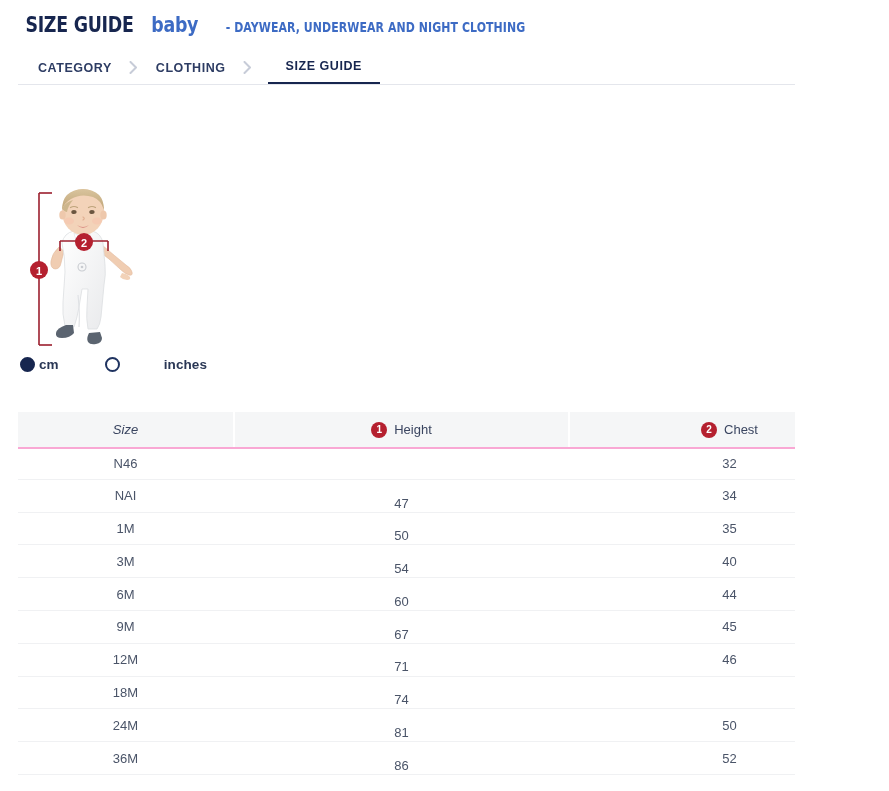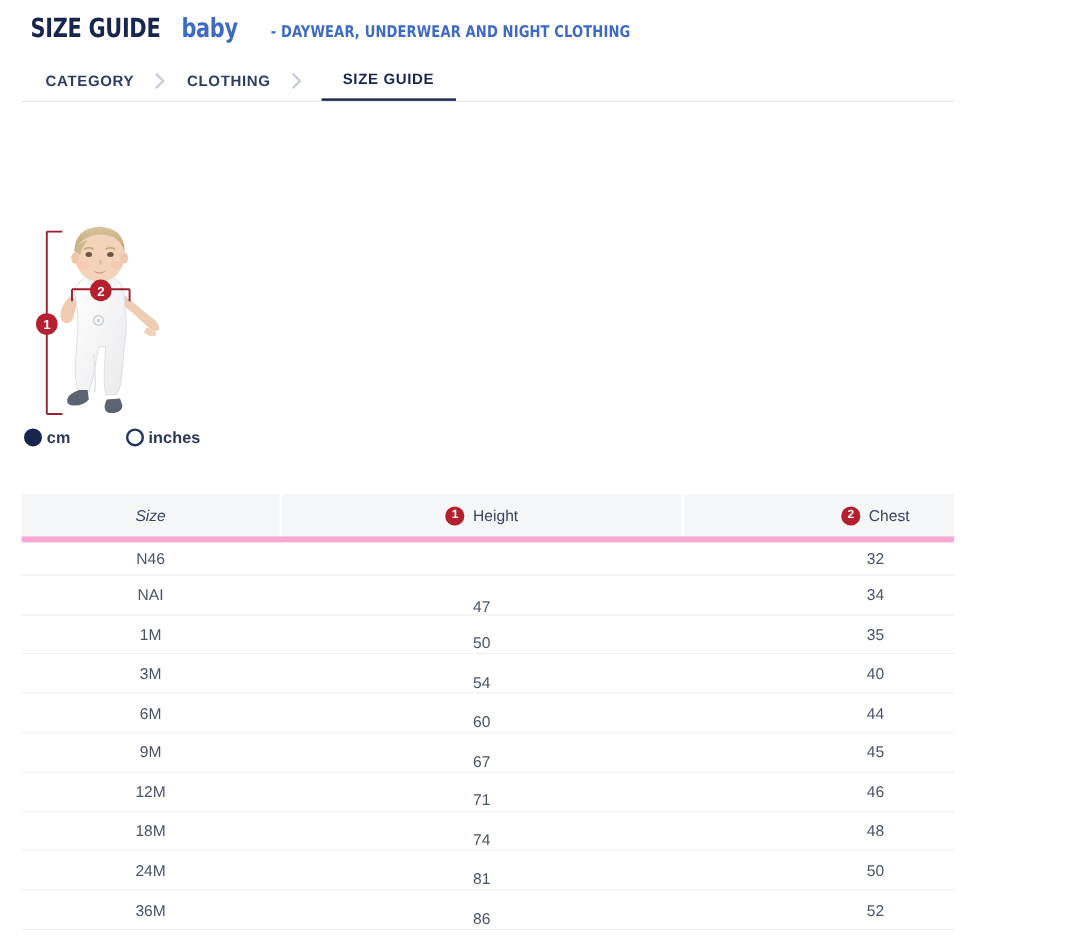--- a/index.html
+++ b/index.html
@@ -60,21 +60,21 @@
     width: 180px; height: 170px;
   }
   .figure svg { display: block; }
 
   
   .units {
     position: absolute; left: 20px; top: 357px;
     display: flex; align-items: center;
   }
   .unit-opt { display: flex; align-items: center; cursor: pointer; }
-  .unit-opt + .unit-opt { margin-left: 46px; }
+  .unit-opt + .unit-opt { margin-left: 46px; gap: 40px; }
   .radio {
     width: 15px; height: 15px; border-radius: 50%;
     border: 2px solid #1f3360; background: #ffffff;
   }
   .radio.checked { background: #17264f; border-color: #17264f; }
   .unit-label {
     margin-left: 4px; font-size: 13.5px; font-weight: bold;
     color: #2a3755; letter-spacing: 0.1px;
   }
 
@@ -90,21 +90,21 @@
   .th-chest  { width: 319px; }
   .badge {
     display: inline-flex; align-items: center; justify-content: center;
     width: 16px; height: 16px; border-radius: 50%;
     background: #b5202f; color: #ffffff;
     font-size: 10px; font-weight: bold; line-height: 1;
     margin-right: 7px; flex: none;
   }
   .tbody { width: 100%; }
   .tr { display: flex; height: 32.8px; border-bottom: 1px solid #f0f1f3; }
-  .tr:first-child { border-top: 5px solid #f9a8d4; }
+  .tr:first-child { border-top: 2px solid #f9a8d4; }
   .td {
     display: flex; align-items: center; justify-content: center;
     font-size: 13px; color: #4a5468; height: 100%;
   }
   .td-size   { width: 215px; }
   .td-height { width: 337px; margin-top: 40px; }
   .td-chest  { width: 319px; }
 </style>
 </head>
 <body>
@@ -266,21 +266,20 @@
           <div class="td td-chest">45</div>
         </div>
         <div class="tr">
           <div class="td td-size">12M</div>
           <div class="td td-height">74</div>
           <div class="td td-chest">46</div>
         </div>
         <div class="tr">
           <div class="td td-size">18M</div>
           <div class="td td-height">81</div>
-          <div class="td td-chest">48</div>
         </div>
         <div class="tr">
           <div class="td td-size">24M</div>
           <div class="td td-height">86</div>
           <div class="td td-chest">50</div>
         </div>
         <div class="tr">
           <div class="td td-size">36M</div>
           <div class="td td-height">95</div>
           <div class="td td-chest">52</div>

